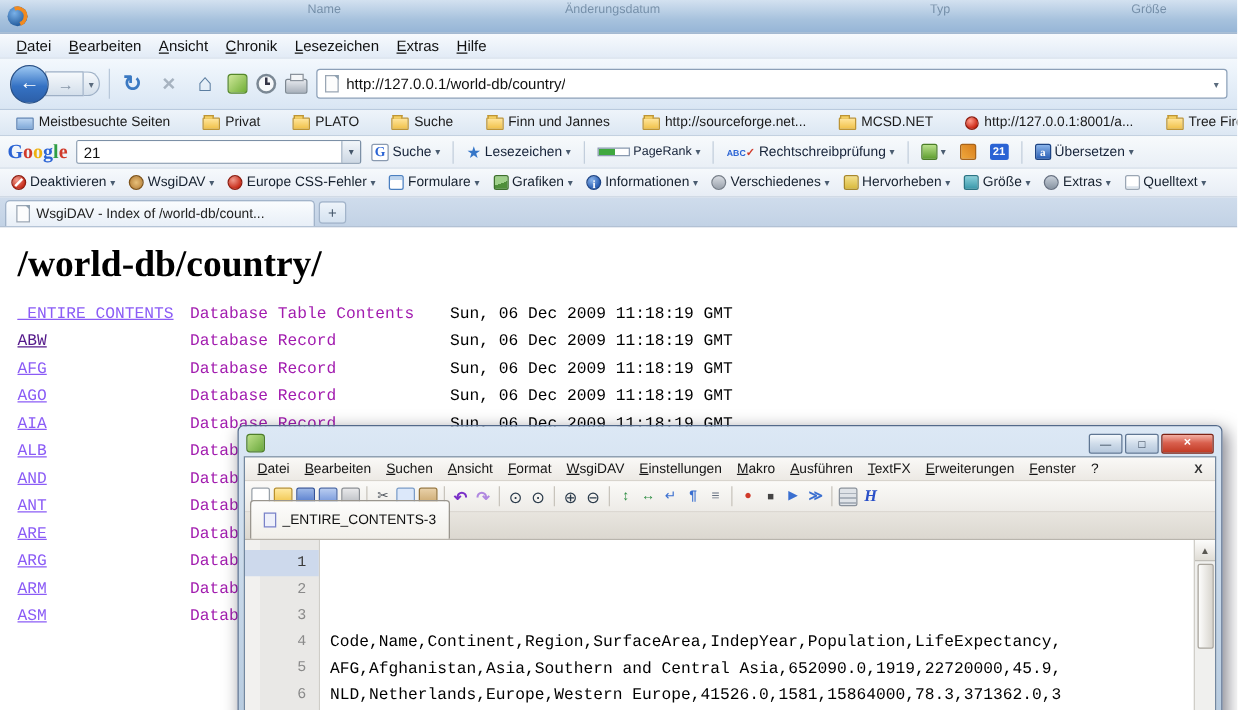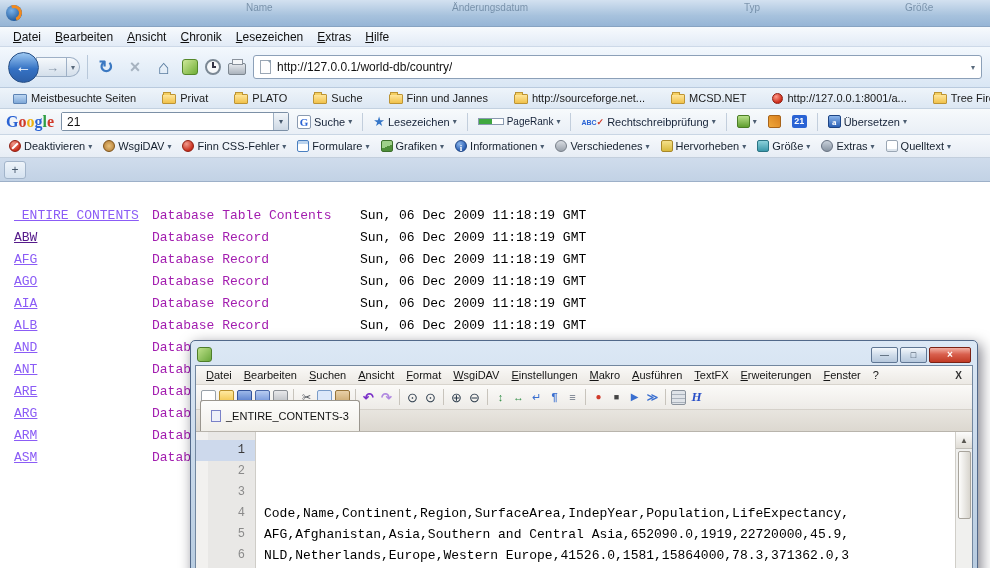--- a/index.html
+++ b/index.html
@@ -314,21 +314,21 @@
         <span data-name="webdev-label">Deaktivieren</span>
         <span class="drop" data-name="chevron-down-icon">▾</span>
       </div>
         <div class="wd" data-name="webdev-menu-button">
         <span class="wd-ico cookies" data-name="webdev-icon"></span>
         <span data-name="webdev-label">WsgiDAV</span>
         <span class="drop" data-name="chevron-down-icon">▾</span>
       </div>
         <div class="wd" data-name="webdev-menu-button">
         <span class="wd-ico css" data-name="webdev-icon"></span>
-        <span data-name="webdev-label">Finn CSS-Fehler</span>
+        <span data-name="webdev-label">Europe CSS-Fehler</span>
         <span class="drop" data-name="chevron-down-icon">▾</span>
       </div>
         <div class="wd" data-name="webdev-menu-button">
         <span class="wd-ico forms" data-name="webdev-icon"></span>
         <span data-name="webdev-label">Formulare</span>
         <span class="drop" data-name="chevron-down-icon">▾</span>
       </div>
         <div class="wd" data-name="webdev-menu-button">
         <span class="wd-ico images" data-name="webdev-icon"></span>
         <span data-name="webdev-label">Grafiken</span>
@@ -360,24 +360,29 @@
         <span class="drop" data-name="chevron-down-icon">▾</span>
       </div>
         <div class="wd" data-name="webdev-menu-button">
         <span class="wd-ico source" data-name="webdev-icon"></span>
         <span data-name="webdev-label">Quelltext</span>
         <span class="drop" data-name="chevron-down-icon">▾</span>
       </div>
       </div>
 
     <div class="tabbar" data-name="tab-bar">
+      <div class="tab" data-name="tab-wsgidav">
+        <span class="page-ico" data-name="tab-favicon-icon"></span>
+        <span data-name="tab-label">WsgiDAV - Index of /world-db/count...</span>
+      </div>
       <div class="newtab" data-name="new-tab-button">+</div>
     </div>
 
     <div class="content" data-name="page-content">
+      <h1 data-name="page-heading">/world-db/country/</h1>
       <div class="listing" data-name="directory-listing">
 
       <div class="row" data-name="listing-row">
           <span class="col-name" data-name="entry-name-cell"><a class="lk link" data-name="entry-link">_ENTIRE_CONTENTS</a></span>
           <span class="col-type" data-name="entry-type">Database Table Contents</span>
           <span class="col-date" data-name="entry-date">Sun, 06 Dec 2009 11:18:19 GMT</span>
         </div>
           <div class="row" data-name="listing-row">
           <span class="col-name" data-name="entry-name-cell"><a class="lk visited" data-name="entry-link">ABW</a></span>
           <span class="col-type" data-name="entry-type">Database Record</span>

